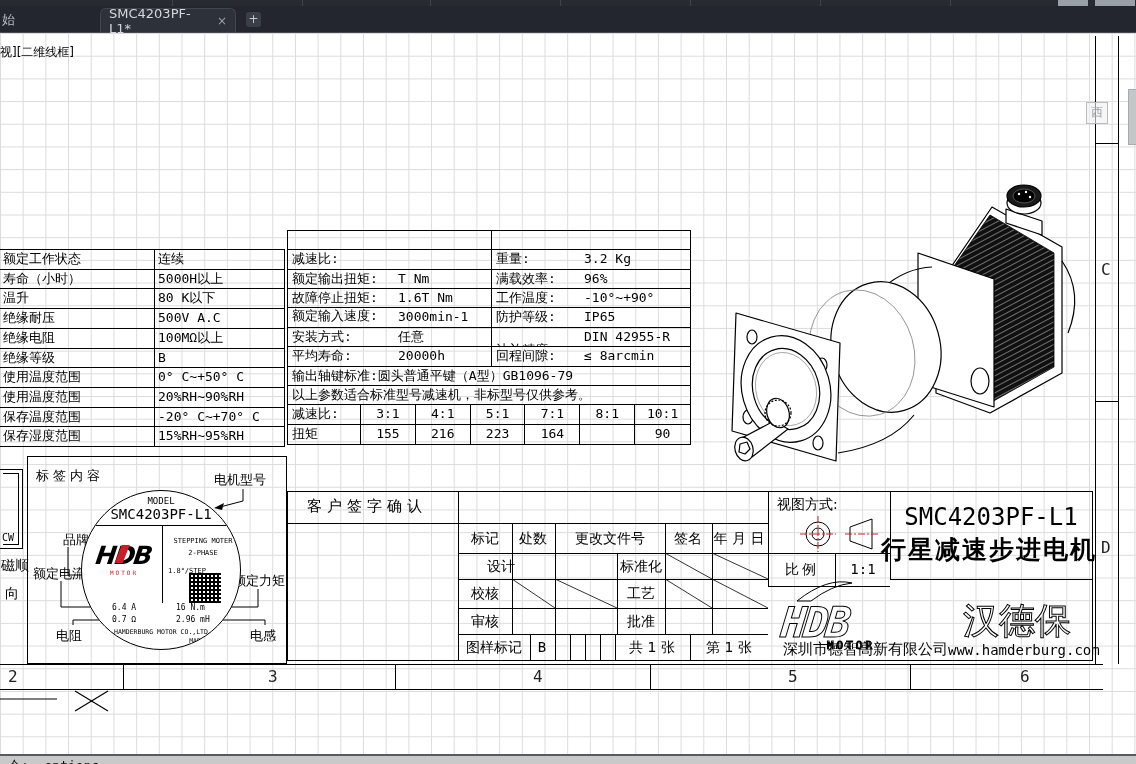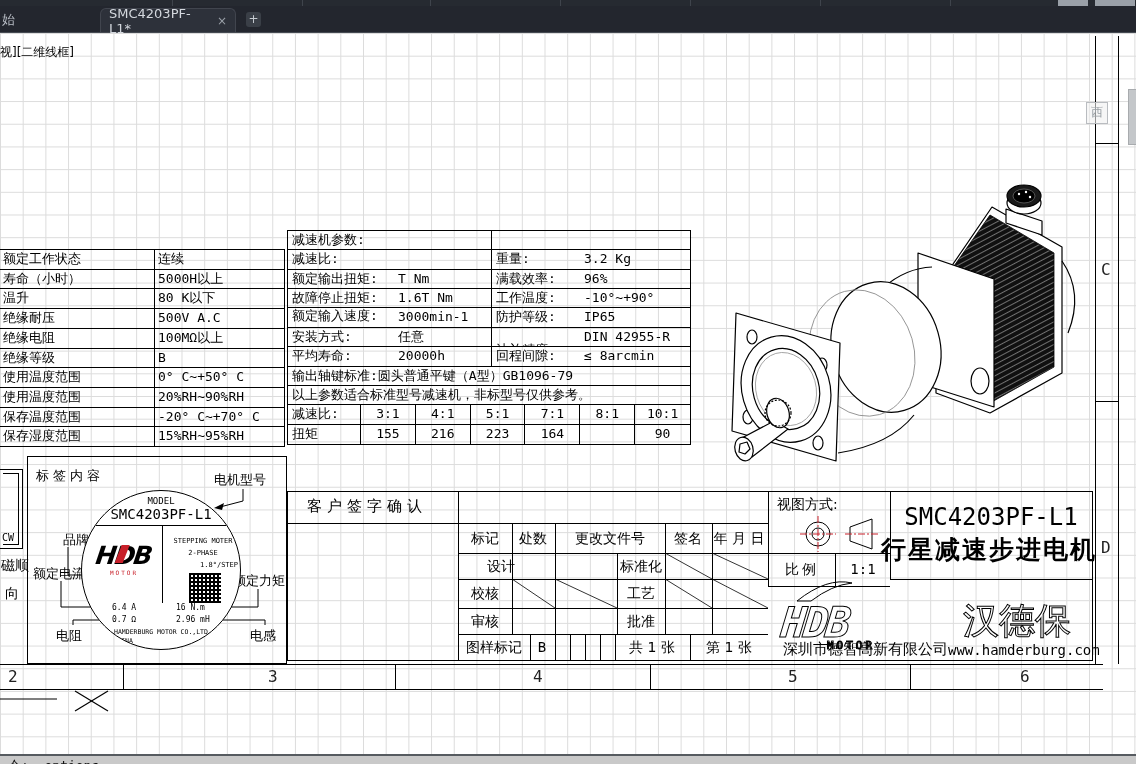--- a/index.html
+++ b/index.html
@@ -138,21 +138,20 @@
         <div>-20° C~+70° C</div>
       </div>
       <div class="spec-row">
         <div>保存湿度范围</div>
         <div>15%RH~95%RH</div>
       </div>
     </div>
 
   <div id="mid-table" class="cad">
       <div class="mid-row halves">
-        <div class="half">减速机参数:</div>
         <div class="half"></div>
       </div>
       <div class="mid-row halves">
         <div class="half">
           <div class="lab" style="width: 106px; flex: 0 0 auto;">减速比:</div>
           <div class="val"></div>
         </div>
         <div class="half">
           <div class="lab" style="width: 88px; flex: 0 0 auto;">重量:</div>
           <div class="val">3.2 Kg</div>
@@ -276,28 +275,28 @@
       <div class="c" style="left:80px;top:34px;width:1px;height:78px;background:#000"></div>
       <div class="c" style="left:14px;top:50px;font-size:25px;font-weight:bold;font-style:italic;
            letter-spacing:-2px;transform:skewX(-8deg)">
         <span>HDB</span>
         <span style="position:absolute;left:22px;top:4px;width:8px;height:18px;background:#c8202a;
              transform:skewX(-14deg)"></span>
       </div>
       <div class="c cad" style="left:28px;top:78px;font-size:6px;letter-spacing:2px;color:#c8202a">MOTOR</div>
       <div class="c cad" style="left:86px;top:46px;width:70px;text-align:center;font-size:7px">STEPPING MOTER</div>
       <div class="c cad" style="left:86px;top:58px;width:70px;text-align:center;font-size:7px">2-PHASE</div>
-      <div class="c cad" style="left:86px;top:70px;width:70px;text-align:right;font-size:7px">1.8°/STEP</div>
+      <div class="c cad" style="left:86px;top:76px;width:70px;text-align:left;font-size:7px">1.8°/STEP</div>
       <div id="qr"></div>
       <div class="c cad" style="left:30px;top:112px;font-size:8px">6.4 A</div>
       <div class="c cad" style="left:94px;top:112px;font-size:8px">16 N.m</div>
       <div class="c cad" style="left:30px;top:124px;font-size:8px">0.7 Ω</div>
       <div class="c cad" style="left:94px;top:124px;font-size:8px">2.96 mH</div>
       <div class="c cad" style="left:0;right:0;top:137px;text-align:center;font-size:6.5px">HAMDERBURG MOTOR CO.,LTD</div>
-      <div class="c cad" style="left:0;right:0;top:146px;text-align:left;font-size:6.5px">MADE IN CHINA</div>
+      <div class="c cad" style="left:0;right:0;top:146px;text-align:right;font-size:6.5px">MADE IN CHINA</div>
     </div>
   </div>
 
   <div id="titleblock">
     <svg width="806" height="170" viewBox="0 0 806 170" class="abs" style="left:0;top:0">
       <g stroke="#000" stroke-width="1" fill="none" shape-rendering="crispEdges">
         <rect x="0.5" y="0.5" width="805" height="169"></rect>
         <line x1="171" y1="0" x2="171" y2="170"></line>
         <line x1="0" y1="32" x2="481" y2="32"></line>
         <line x1="171" y1="62" x2="481" y2="62"></line>

